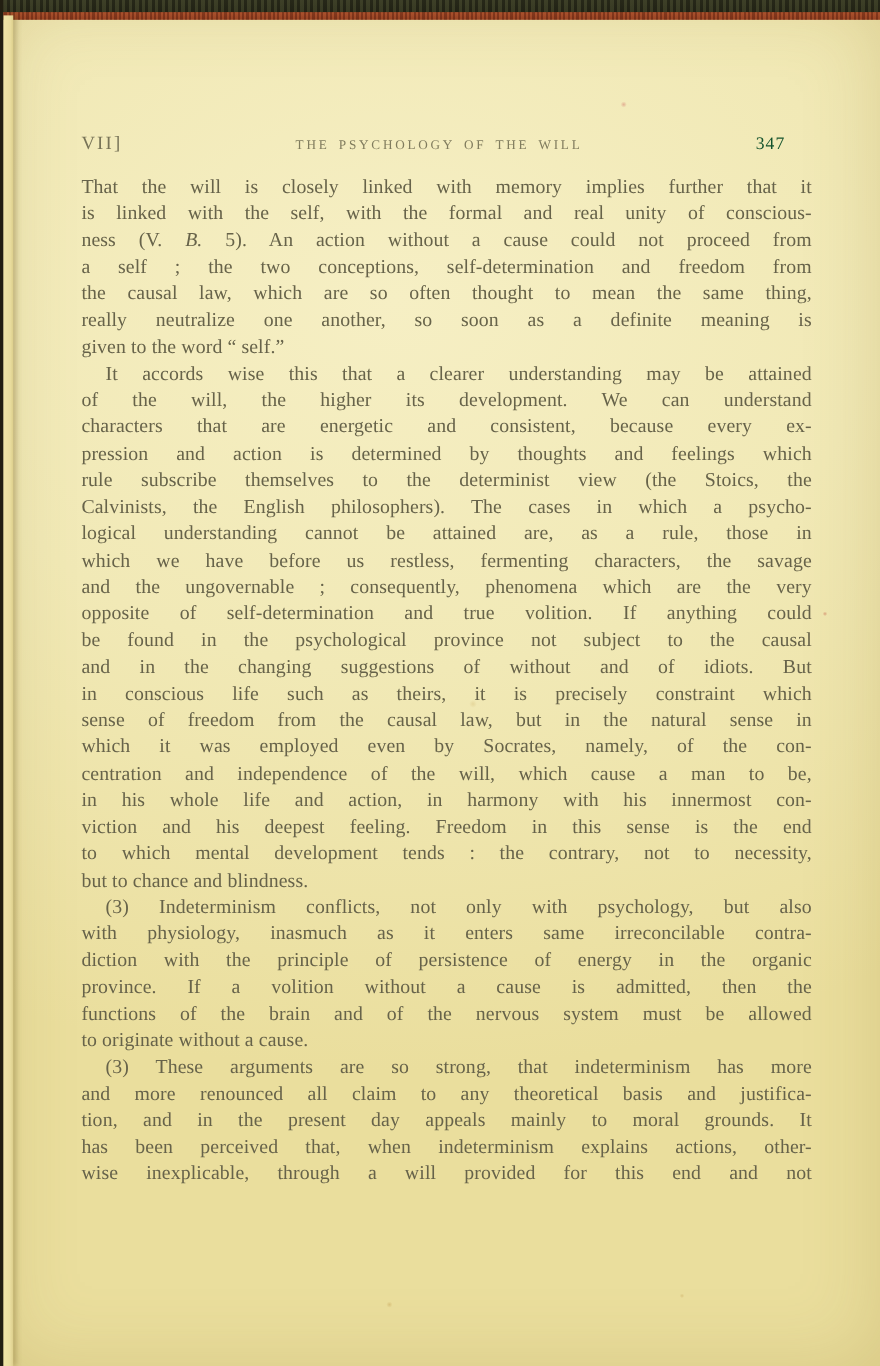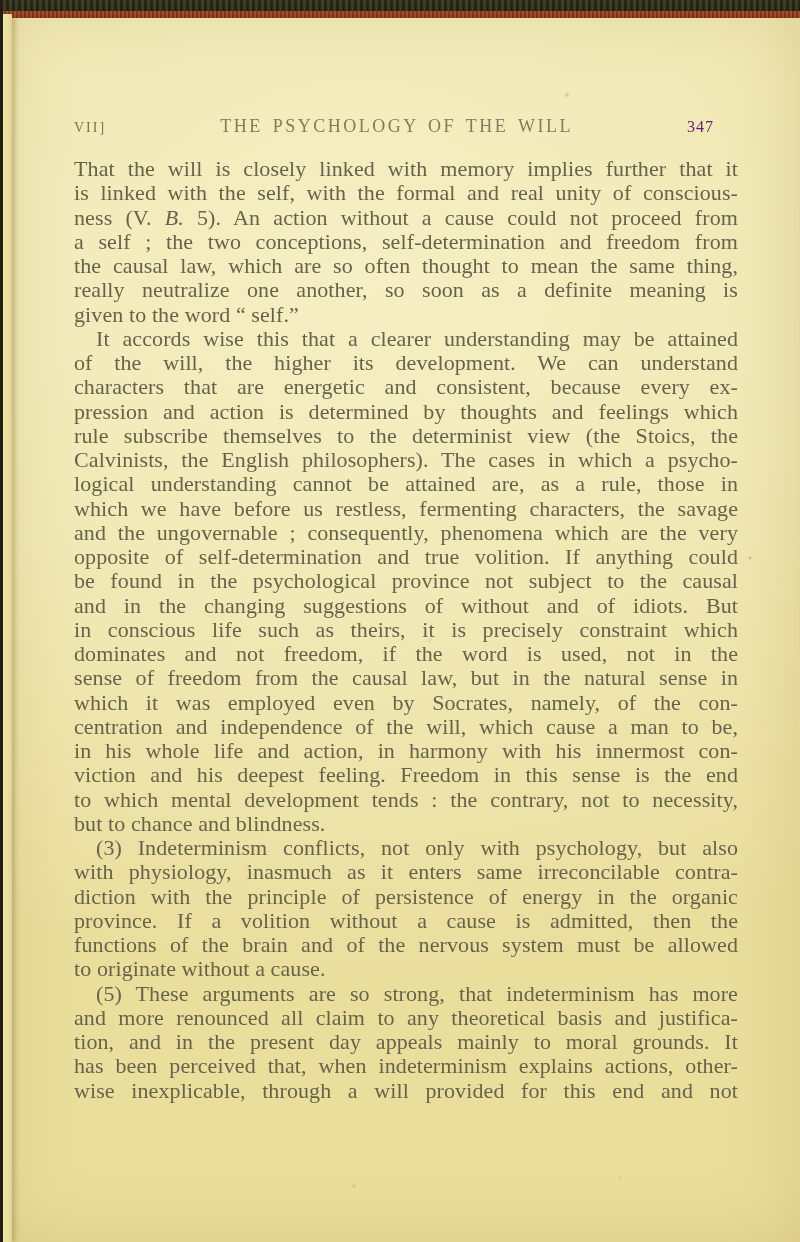--- a/index.html
+++ b/index.html
@@ -55,35 +55,35 @@
     background: linear-gradient(90deg, #f0e5a8 0%, #e9dd9e 70%, #ddcf8c 100%);
     box-shadow: 3px 0 5px rgba(120,100,40,0.35);
   }
   
   .header {
     position: absolute; top: 104px; left: 74px; width: 640px; z-index: 4;
     display: flex; align-items: baseline;
     color: #7c785a;
   }
   .chapter-mark {
-    font-size: 14px; letter-spacing: 2px; color: #777softened;
+    font-size: 17px; letter-spacing: 2px; color: #777softened;
     color: #787458;
     margin-top: 16px;
   }
   .running-title {
     flex: 1 1 auto; text-align: center;
-    font-size: 18px; letter-spacing: 2.5px; color: #807c5e;
+    font-size: 12px; letter-spacing: 2.5px; color: #807c5e;
     word-spacing: 3px;
   }
   .page-number {
-    font-size: 16px; letter-spacing: 1px; color: #701a75; text-align: right;
+    font-size: 16px; letter-spacing: 1px; color: #14532d; text-align: right;
   }
   .body-text {
     position: absolute; top: 157px; left: 74px; width: 664px; z-index: 4;
-    font-size: 22px; line-height: 24.25px;
+    font-size: 18px; line-height: 24.25px;
     color: #67634a;
     letter-spacing: 0.1px;
   }
   .para { margin: 0; }
   .line {
     text-align: justify;
     text-align-last: justify;
     white-space: normal;
   }
   .line.end { text-align-last: left; }
@@ -124,38 +124,37 @@
         <div class="line">pression and action is determined by thoughts and feelings which</div>
         <div class="line">rule subscribe themselves to the determinist view (the Stoics, the</div>
         <div class="line">Calvinists, the English philosophers). The cases in which a psycho-</div>
         <div class="line">logical understanding cannot be attained are, as a rule, those in</div>
         <div class="line">which we have before us restless, fermenting characters, the savage</div>
         <div class="line">and the ungovernable ; consequently, phenomena which are the very</div>
         <div class="line">opposite of self-determination and true volition. If anything could</div>
         <div class="line">be found in the psychological province not subject to the causal</div>
         <div class="line">and in the changing suggestions of without and of idiots. But</div>
         <div class="line">in conscious life such as theirs, it is precisely constraint which</div>
-        <div class="line">dominates and not freedom, if the word is used, not in the</div>
         <div class="line">sense of freedom from the causal law, but in the natural sense in</div>
         <div class="line">which it was employed even by Socrates, namely, of the con-</div>
         <div class="line">centration and independence of the will, which cause a man to be,</div>
         <div class="line">in his whole life and action, in harmony with his innermost con-</div>
         <div class="line">viction and his deepest feeling. Freedom in this sense is the end</div>
         <div class="line">to which mental development tends : the contrary, not to necessity,</div>
         <div class="line end">but to chance and blindness.</div>
       </div>
       <div class="para">
         <div class="line indent">(3) Indeterminism conflicts, not only with psychology, but also</div>
         <div class="line">with physiology, inasmuch as it enters same irreconcilable contra-</div>
         <div class="line">diction with the principle of persistence of energy in the organic</div>
         <div class="line">province. If a volition without a cause is admitted, then the</div>
         <div class="line">functions of the brain and of the nervous system must be allowed</div>
         <div class="line end">to originate without a cause.</div>
       </div>
       <div class="para">
-        <div class="line indent">(5) These arguments are so strong, that indeterminism has more</div>
+        <div class="line indent">(3) These arguments are so strong, that indeterminism has more</div>
         <div class="line">and more renounced all claim to any theoretical basis and justifica-</div>
         <div class="line">tion, and in the present day appeals mainly to moral grounds. It</div>
         <div class="line">has been perceived that, when indeterminism explains actions, other-</div>
         <div class="line">wise inexplicable, through a will provided for this end and not</div>
       </div>
     </div>
 </div>
 
 </body></html>

